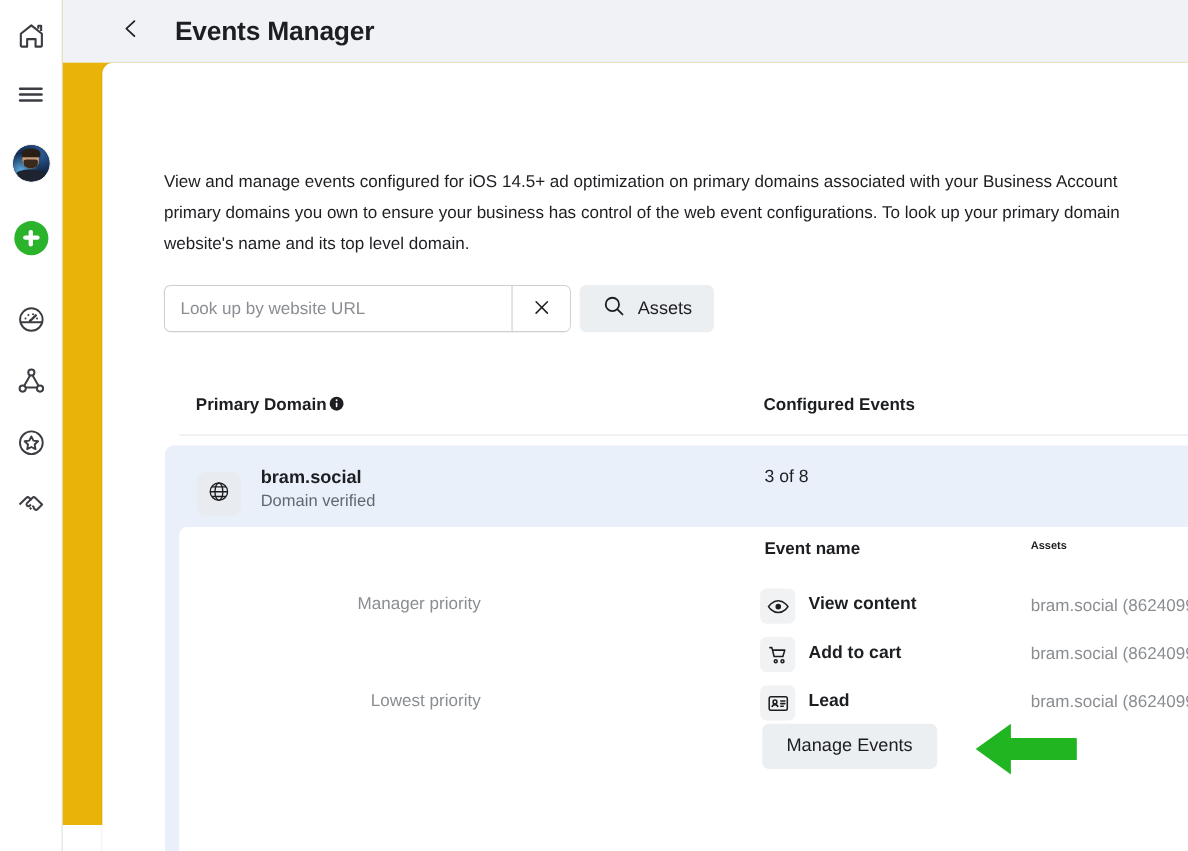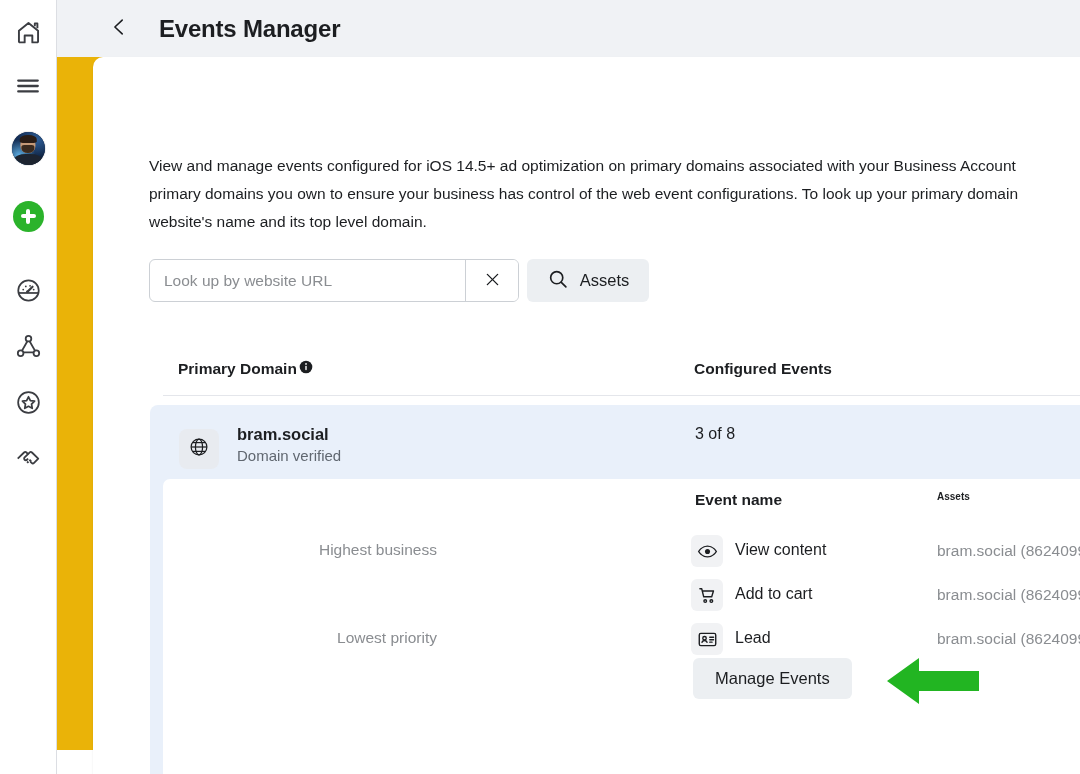--- a/index.html
+++ b/index.html
@@ -342,21 +342,21 @@
     border-radius: 6px;
     background: #f1f2f4;
     display: flex;
     align-items: center;
     justify-content: center;
   }
   .ev-name {
     position: absolute;
     left: 572px; top: 10px;
     font-size: 16px;
-    font-weight: normal;
+    font-weight: bold;
     color: #1c1e21;
     white-space: nowrap;
     text-align: center;
   }
   .ev-asset {
     position: absolute;
     left: 774px; top: 11px;
     font-size: 15.5px;
     color: #8a8d91;
     white-space: nowrap;
@@ -548,21 +548,21 @@
           <div id="domain-status">Domain verified</div>
           <div id="events-count">3 of 8</div>
         </div>
 
         <div id="detail-panel">
 
           <div id="dh-event">Event name</div>
           <div id="dh-assets">Assets</div>
 
           <div class="event-row" style="top:52px">
-            <div class="prio-label">Highest business</div>
+            <div class="prio-label">Manager priority</div>
             <div class="ev-icon">
               <svg width="21" height="21" viewBox="0 0 24 24" fill="none" stroke="#1c1e21" stroke-width="1.6">
                 <path d="M1.9 12S5.6 5.9 12 5.9 22.1 12 22.1 12 18.4 18.1 12 18.1 1.9 12 1.9 12z"></path>
                 <circle cx="12" cy="12" r="2.9" fill="#1c1e21" stroke="none"></circle>
               </svg>
             </div>
             <div class="ev-name">View content</div>
             <div class="ev-asset">bram.social (86240994</div>
           </div>
 

